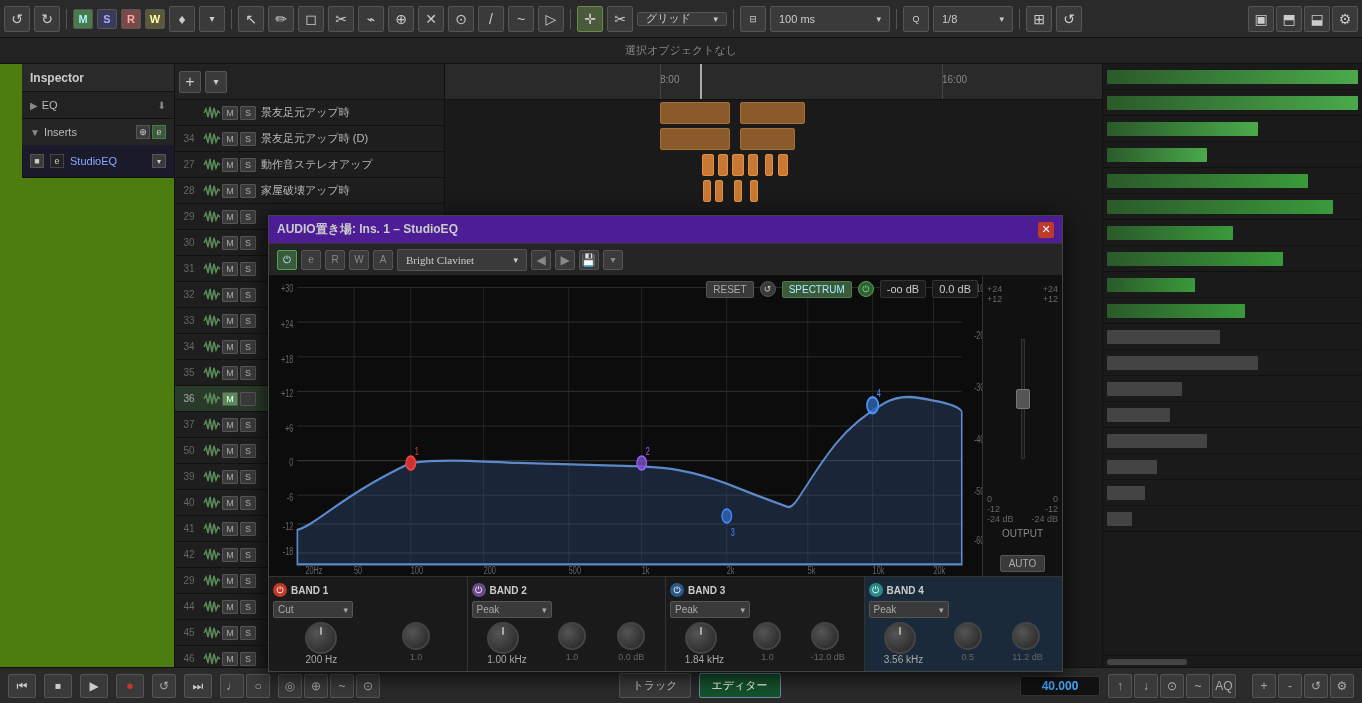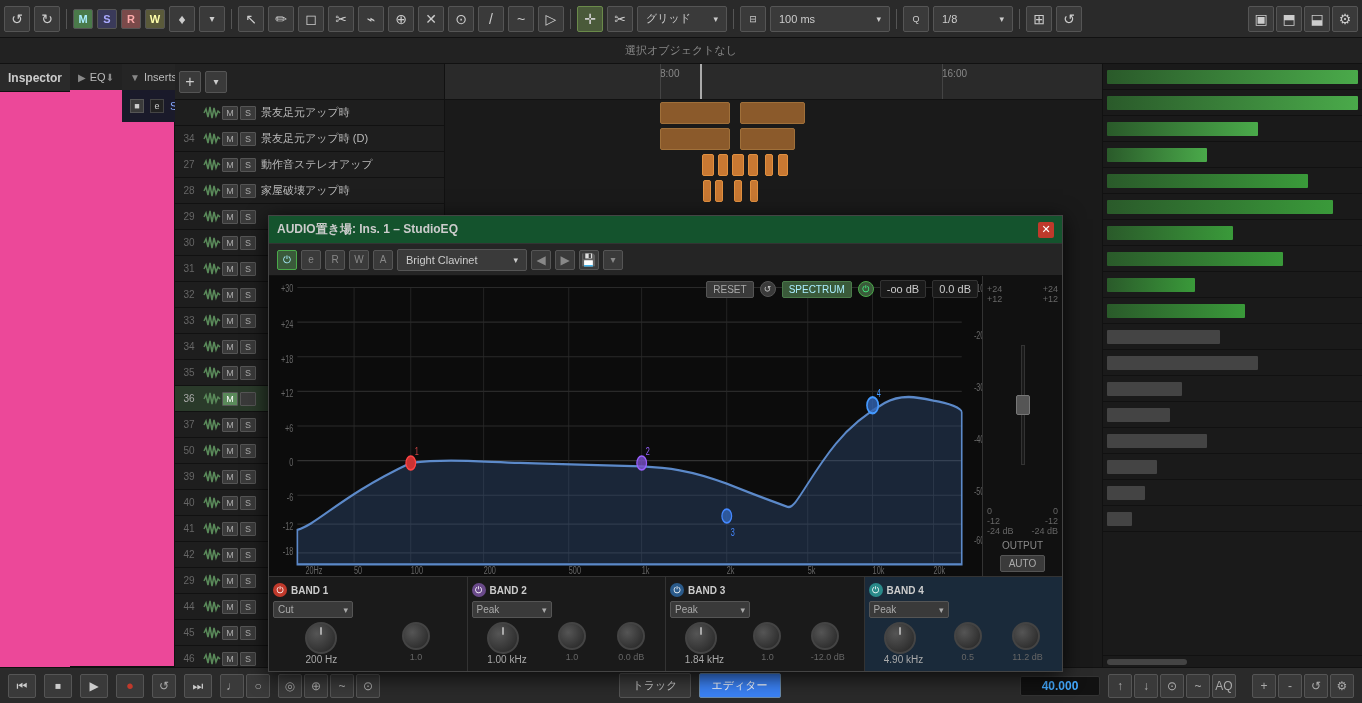--- a/index.html
+++ b/index.html
@@ -40,21 +40,21 @@
     .toolbar-letter.active-m { background: #4a7a4a; color: #aef; }
     .toolbar-letter.active-s { background: #3a3a5a; color: #aaf; }
     .toolbar-letter.active-r { background: #7a4a4a; color: #faa; }
     .toolbar-letter.active-w { background: #5a5a3a; color: #ffa; }
     .toolbar-separator { width: 1px; height: 20px; background: #555; margin: 0 2px; }
     .grid-dropdown {
       background: #3a3a3a;
       border: 1px solid #555;
       color: #ccc;
       padding: 2px 8px;
-      height: 26px;
+      height: 14px;
       display: flex;
       align-items: center;
       gap: 4px;
       cursor: pointer;
       font-size: 11px;
       border-radius: 2px;
       min-width: 90px;
       justify-content: space-between;
     }
     .time-dropdown {
@@ -114,24 +114,25 @@
 
     
     #main-layout {
       display: flex;
       height: calc(703px - 38px - 26px - 36px);
     }
 
     
     #inspector {
       width: 175px;
-      background: #ec4899;
+      background: #4d7c0f;
       border-right: 1px solid #111;
       display: flex;
-      flex-direction: row;
+      flex-direction: column;
+      padding-left: 22px;
     }
     #inspector-header {
       background: #2a2a2a;
       padding: 4px 8px;
       border-bottom: 1px solid #111;
       display: flex;
       align-items: center;
       gap: 8px;
       height: 28px;
     }
@@ -224,21 +225,21 @@
       border-radius: 2px;
     }
     #timeline-ruler {
       flex: 1;
       background: #2a2a2a;
       position: relative;
       overflow: hidden;
     }
     .ruler-mark {
       position: absolute;
-      top: 0;
+      top: 6px;
       color: #888;
       font-size: 10px;
       padding-top: 4px;
     }
     .ruler-line {
       position: absolute;
       top: 0;
       bottom: 0;
       width: 1px;
       background: #444;
@@ -355,21 +356,21 @@
       position: fixed;
       top: 215px;
       left: 268px;
       width: 795px;
       background: #1a1a1a;
       border: 1px solid #444;
       z-index: 100;
       box-shadow: 0 4px 20px rgba(0,0,0,0.8);
     }
     #eq-titlebar {
-      background: #14532d;
+      background: #4c1d95;
       padding: 4px 8px;
       display: flex;
       align-items: center;
       justify-content: space-between;
       border-bottom: 1px solid #333;
       height: 28px;
     }
     #eq-title {
       color: #ccc;
       font-size: 12px;
@@ -417,20 +418,21 @@
       color: #ccc;
       padding: 2px 8px;
       height: 22px;
       display: flex;
       align-items: center;
       justify-content: space-between;
       cursor: pointer;
       font-size: 11px;
       min-width: 130px;
       border-radius: 2px;
+      font-family: Liberation Serif, serif;
     }
     .eq-icon-btn {
       width: 20px;
       height: 20px;
       background: #3a3a3a;
       border: 1px solid #555;
       color: #888;
       display: flex;
       align-items: center;
       justify-content: center;
@@ -478,21 +480,21 @@
       margin-top: 4px;
     }
     #auto-btn {
       background: #3a3a3a;
       border: 1px solid #555;
       color: #aaa;
       padding: 2px 8px;
       cursor: pointer;
       font-size: 10px;
       border-radius: 2px;
-      margin-top: 4px;
+      margin-top: 16px;
     }
     .db-readout {
       color: #ccc;
       font-size: 11px;
       background: #1a1a1a;
       border: 1px solid #333;
       padding: 2px 6px;
       border-radius: 2px;
     }
     .reset-btn {
@@ -632,21 +634,21 @@
     }
     .bottom-tab {
       padding: 4px 12px;
       background: #3a3a3a;
       border: 1px solid #555;
       color: #ccc;
       cursor: pointer;
       font-size: 11px;
       border-radius: 2px;
     }
-    .bottom-tab.active { background: #3b82f6; border-color: #6a8aaa; color: white; }
+    .bottom-tab.active { background: #14532d; border-color: #6a8aaa; color: white; }
     .transport-btn {
       width: 28px;
       height: 24px;
       background: #3a3a3a;
       border: 1px solid #555;
       color: #ccc;
       display: flex;
       align-items: center;
       justify-content: center;
       cursor: pointer;
@@ -1363,21 +1365,21 @@
         <button class="band-power-btn band-power-teal">⏻</button>
         <span class="band-label">BAND 4</span>
       </div>
       <div class="band-type-dropdown">
         <span>Peak</span>
         <span style="font-size:9px;">▾</span>
       </div>
       <div class="band-knob-row">
         <div style="text-align:center;">
           <div class="knob"></div>
-          <div class="band-freq">4.90 kHz</div>
+          <div class="band-freq">3.56 kHz</div>
         </div>
         <div style="text-align:center;">
           <div class="knob-small"></div>
           <div class="band-param">0.5</div>
         </div>
         <div style="text-align:center;">
           <div class="knob-small"></div>
           <div class="band-param">11.2 dB</div>
         </div>
       </div>

